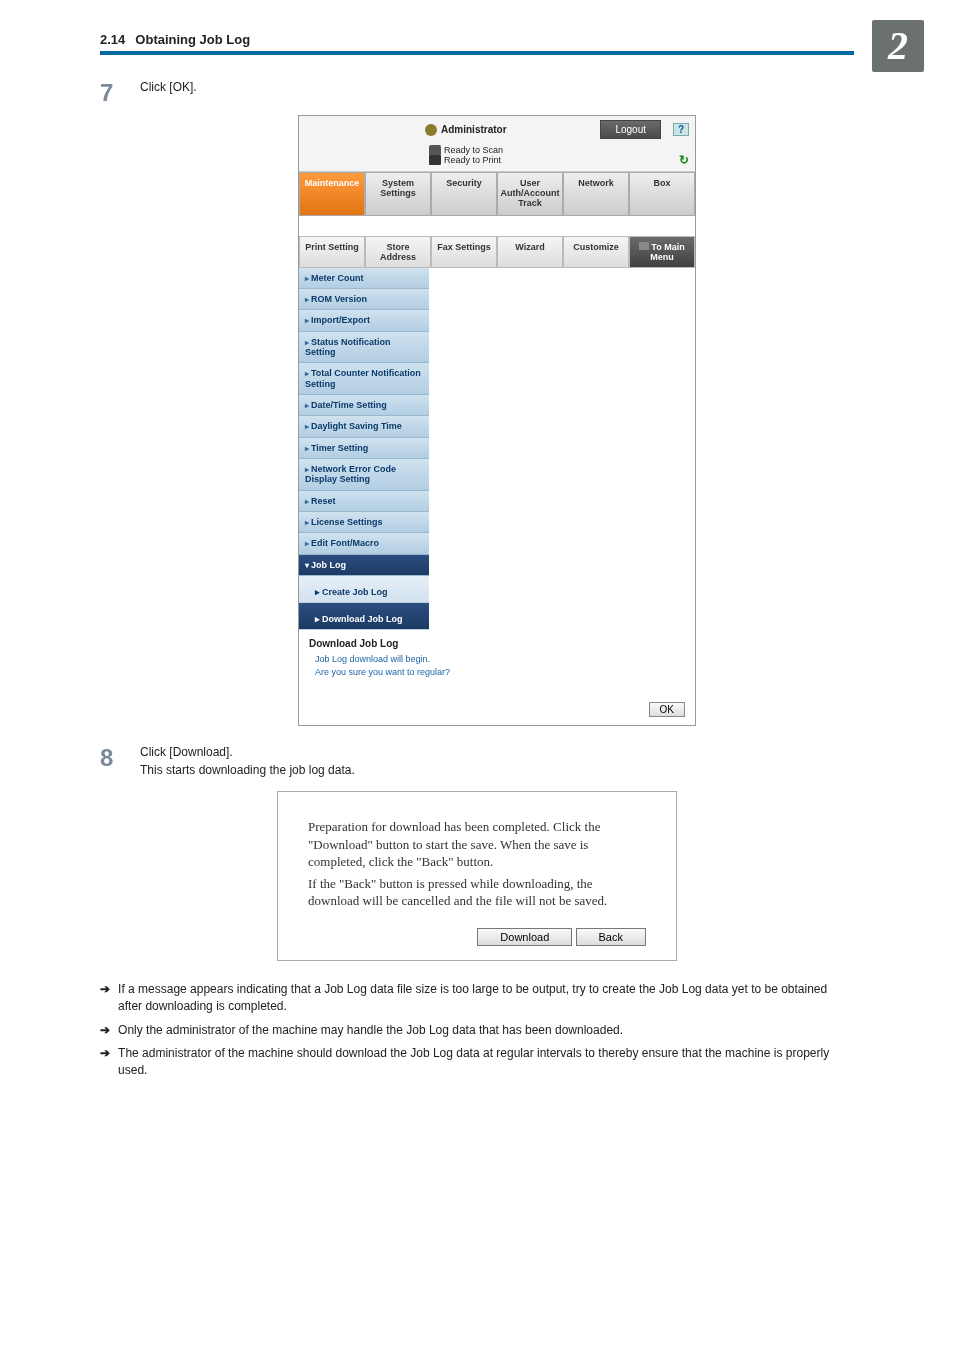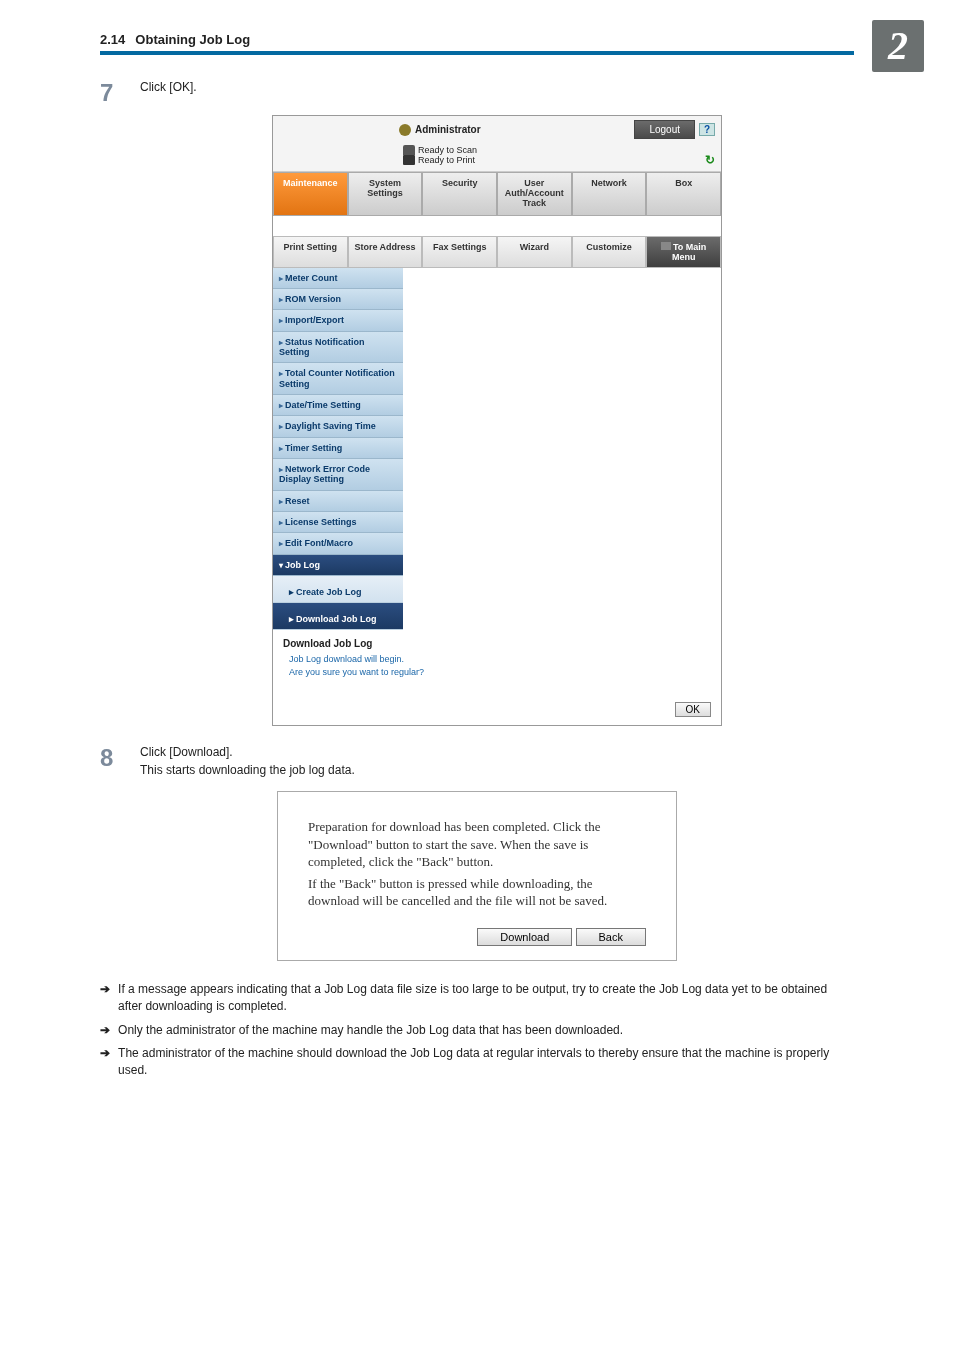--- a/index.html
+++ b/index.html
@@ -11,21 +11,21 @@
   .header-line b { font-size:13px; }
   .header-line .section-title { font-size:13px; font-weight:bold; }
 
   .content { margin: 24px 100px 0 100px; }
 
   .step { display:flex; margin-top:18px; }
   .step-num { width:40px; font-size:24px; font-weight:bold; color:#7c8a9b; font-family: Arial, sans-serif; }
   .step-body { flex:1; font-size:12px; line-height:1.45; }
 
   .screenshot-wrap { margin: 8px 0 0 40px; display:flex; justify-content:center; }
-  .admin-panel { width:450px; border:1px solid #999; font-size:10px; background:#fff; }
+  .admin-panel { width:398px; border:1px solid #999; font-size:10px; background:#fff; }
 
   .ap-topbar { display:flex; align-items:center; justify-content:space-between; padding:4px 6px; background:#f4f4f4; }
   .ap-admin { display:flex; align-items:center; gap:4px; font-weight:bold; margin-left:120px; }
   .ap-admin-icon { width:12px; height:12px; border-radius:50%; background:#8a7a2a; display:inline-block; }
   .ap-logout { background: linear-gradient(#6b6b6b,#4a4a4a); color:#fff; padding:3px 14px; border:1px solid #444; font-size:10px; cursor:pointer; }
   .ap-help { font-weight:bold; color:#0a4fa3; border:1px solid #7aa; width:16px; text-align:center; background:#cde4e4; }
 
   .ap-status { padding:2px 6px 6px 130px; background:#f4f4f4; border-bottom:1px solid #ccc; font-size:9px; position:relative; }
   .ap-status-line { display:flex; align-items:center; gap:3px; }
   .ic-scan { width:12px;height:10px;background:#555;border-radius:2px 2px 0 0;display:inline-block; }
@@ -80,21 +80,21 @@
     <div class="step-body">Click [OK].</div>
   </div>
 
   <div class="screenshot-wrap">
     <div class="admin-panel">
       <div class="ap-topbar">
         <div class="ap-admin">
           <span class="ap-admin-icon"></span>
           <span>Administrator</span>
         </div>
-        <div style="display:flex;gap:4px;align-items:center">
+        <div style="display:flex;gap:12px;align-items:center">
           <span class="ap-logout">Logout</span>
           <span class="ap-help">?</span>
         </div>
       </div>
       <div class="ap-status">
         <div class="ap-status-line">
             <span class="ic-scan"></span>
             <span>Ready to Scan</span>
           </div>
         <div class="ap-status-line">

